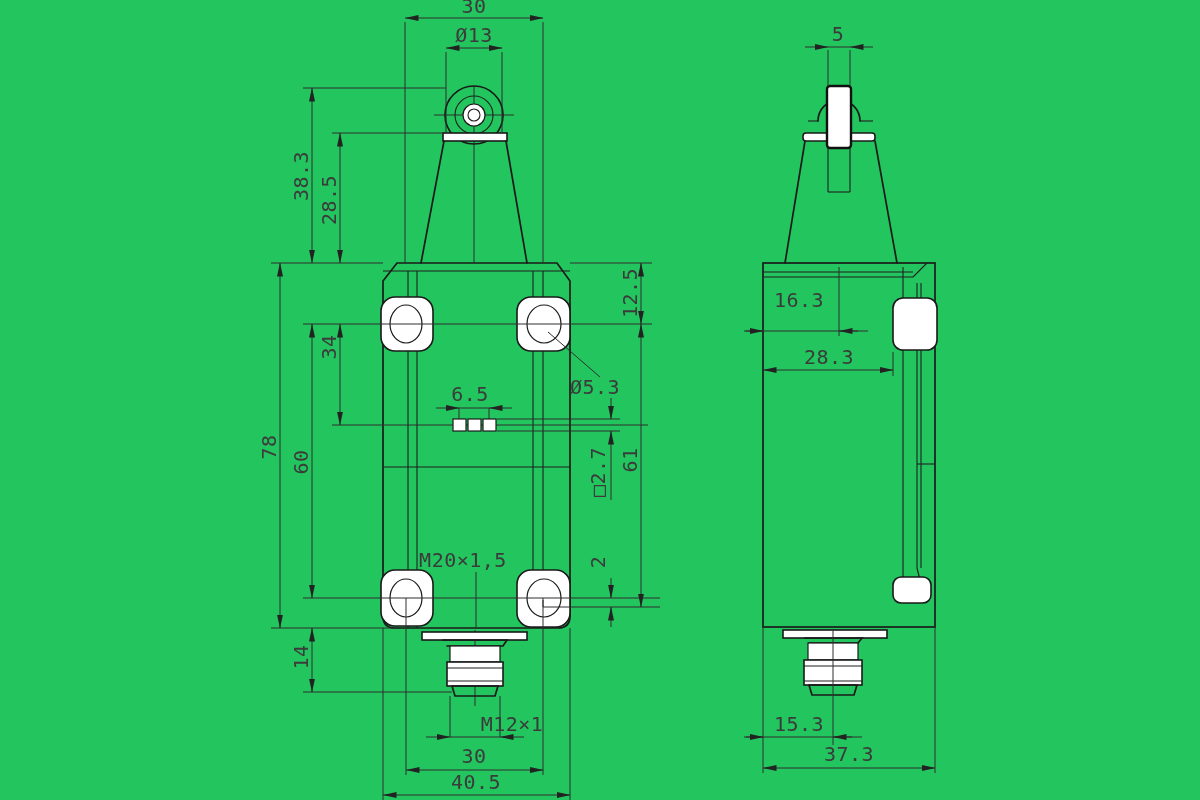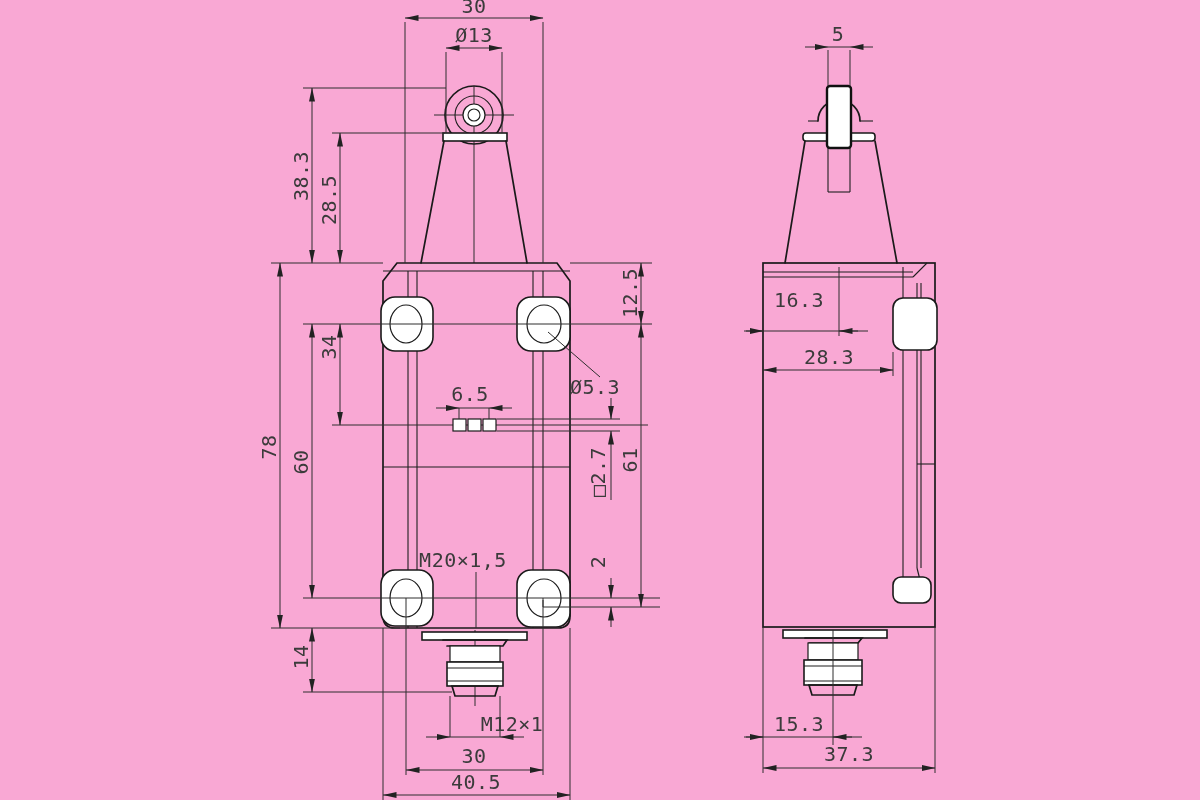--- a/index.html
+++ b/index.html
@@ -1,16 +1,16 @@
 <!DOCTYPE html>
 <html><head>
 <meta charset="utf-8">
 <style>
   html,body{margin:0;padding:0;background:#ffffff;}
-  .page{width:1200px;height:800px;background:#f9a8d4;position:relative;overflow:hidden;text-decoration:underline;}
+  .page{width:1200px;height:800px;background:#22c55e;position:relative;overflow:hidden;text-decoration:underline;}
   svg{display:block;}
   .ln{stroke:#1a1a1a;stroke-width:1.7;fill:none;stroke-linecap:round;}
   .ln2{stroke:#1f1f1f;stroke-width:1.1;fill:none;}
   .wf{stroke:#1a1a1a;stroke-width:1.6;fill:#ffffff;}
   .wf2{stroke:#1a1a1a;stroke-width:1.2;fill:#ffffff;}
   .thick{stroke:#111;stroke-width:2.4;fill:#ffffff;}
   .dim{stroke:#2e2e2e;stroke-width:1;fill:none;}
   text.dl{font-family:"DejaVu Sans Mono","Liberation Mono",monospace;font-size:20px;fill:#3b3b3b;letter-spacing:0.5px;}
 </style>
 </head>

